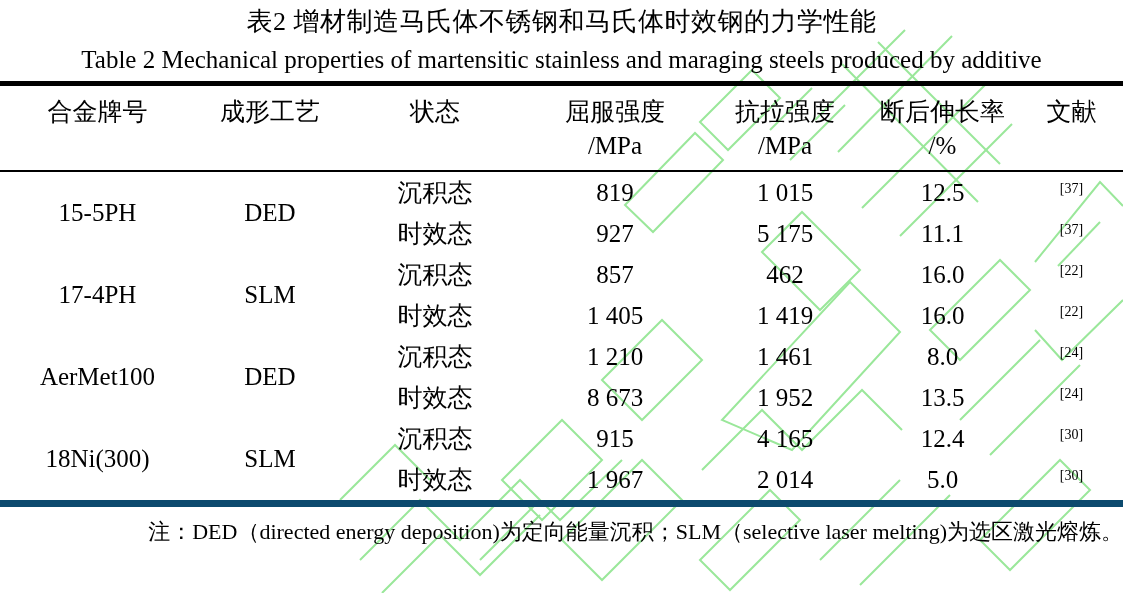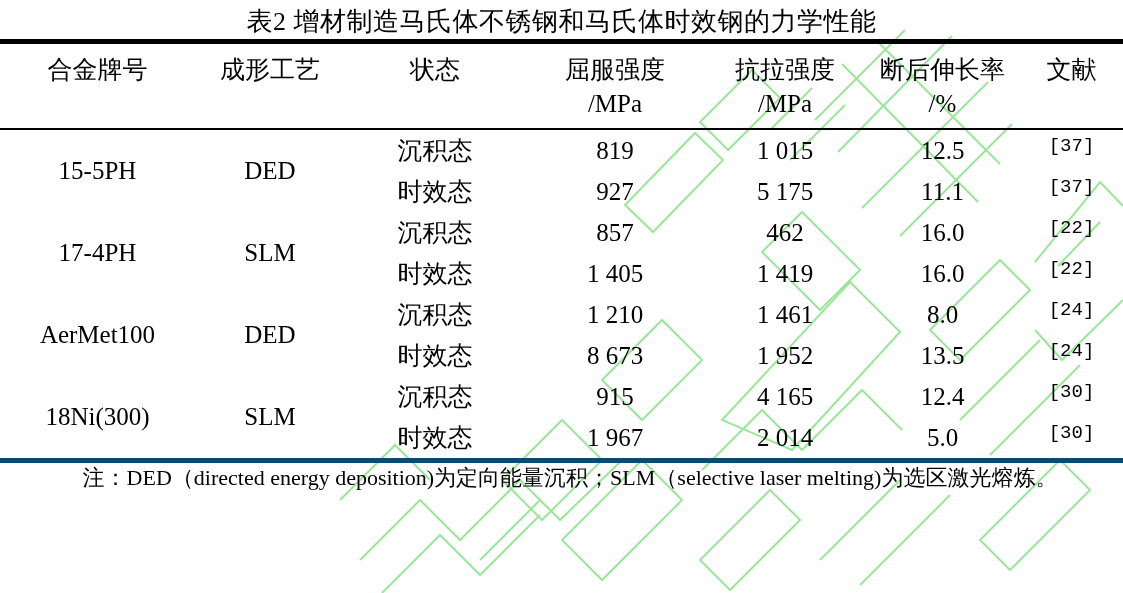--- a/index.html
+++ b/index.html
@@ -29,45 +29,45 @@
     text-align: center;
     font-size: 25px;
     line-height: 42px;
   }
 
   table.props {
     width: 1123px;
     table-layout: fixed;
     border-collapse: collapse;
     border-top: 5px solid #000;
-    border-bottom: 5px solid #0c4a6e;
+    border-bottom: 7px solid #0c4a6e;
     font-size: 25px;
     border-radius: 27px;
   }
   table.props th, table.props td {
     padding: 0;
     font-weight: normal;
     text-align: center;
     vertical-align: middle;
     white-space: nowrap;
   }
   tr.hdr-labels th { height: 42px; padding-top: 4px; vertical-align: middle; }
   tr.hdr-units  th { height: 38px; border-bottom: 2px solid #000; vertical-align: top; }
   tr.data-row   td { height: 41px; }
   td.ref-cell span.sup {
-    font-size: 19px;
+    font-size: 14px;
     position: relative;
     top: -8px;
-    font-family: Liberation Mono, monospace;
   }
   .footnote {
+    margin-top: 10px;
     padding-left: 17px;
     font-size: 22px;
     line-height: 30px;
-    text-align: center;
+    text-align: right;
     white-space: nowrap;
   }
 </style>
 </head>
 <body>
 
 <div class="page">
 
   <svg class="watermark-svg" width="1123" height="593" viewBox="0 0 1123 593" fill="none" stroke="currentColor" stroke-width="2" stroke-linejoin="miter" style="color: rgb(154, 231, 154);">
 
@@ -96,20 +96,21 @@
     <path d="M382 593 L440 535 L480 575 L540 515"></path>
     <path d="M340 500 L395 445 L430 480"></path>
 
     <path d="M700 560 L770 490 L800 520 L730 590 Z"></path>
     <path d="M820 560 L900 480 M860 585 L950 495"></path>
     <path d="M980 540 L1060 460 L1090 490 L1010 570 Z"></path>
   </svg>
 
   <div class="content">
     <div class="title-zh">表2 增材制造马氏体不锈钢和马氏体时效钢的力学性能</div>
+    <div class="title-en">Table 2 Mechanical properties of martensitic stainless and maraging steels produced by additive</div>
 
     <table class="props">
       <colgroup>
         <col style="width:195px">
         <col style="width:150px">
         <col style="width:180px">
         <col style="width:180px">
         <col style="width:160px">
         <col style="width:155px">
         <col style="width:103px">

